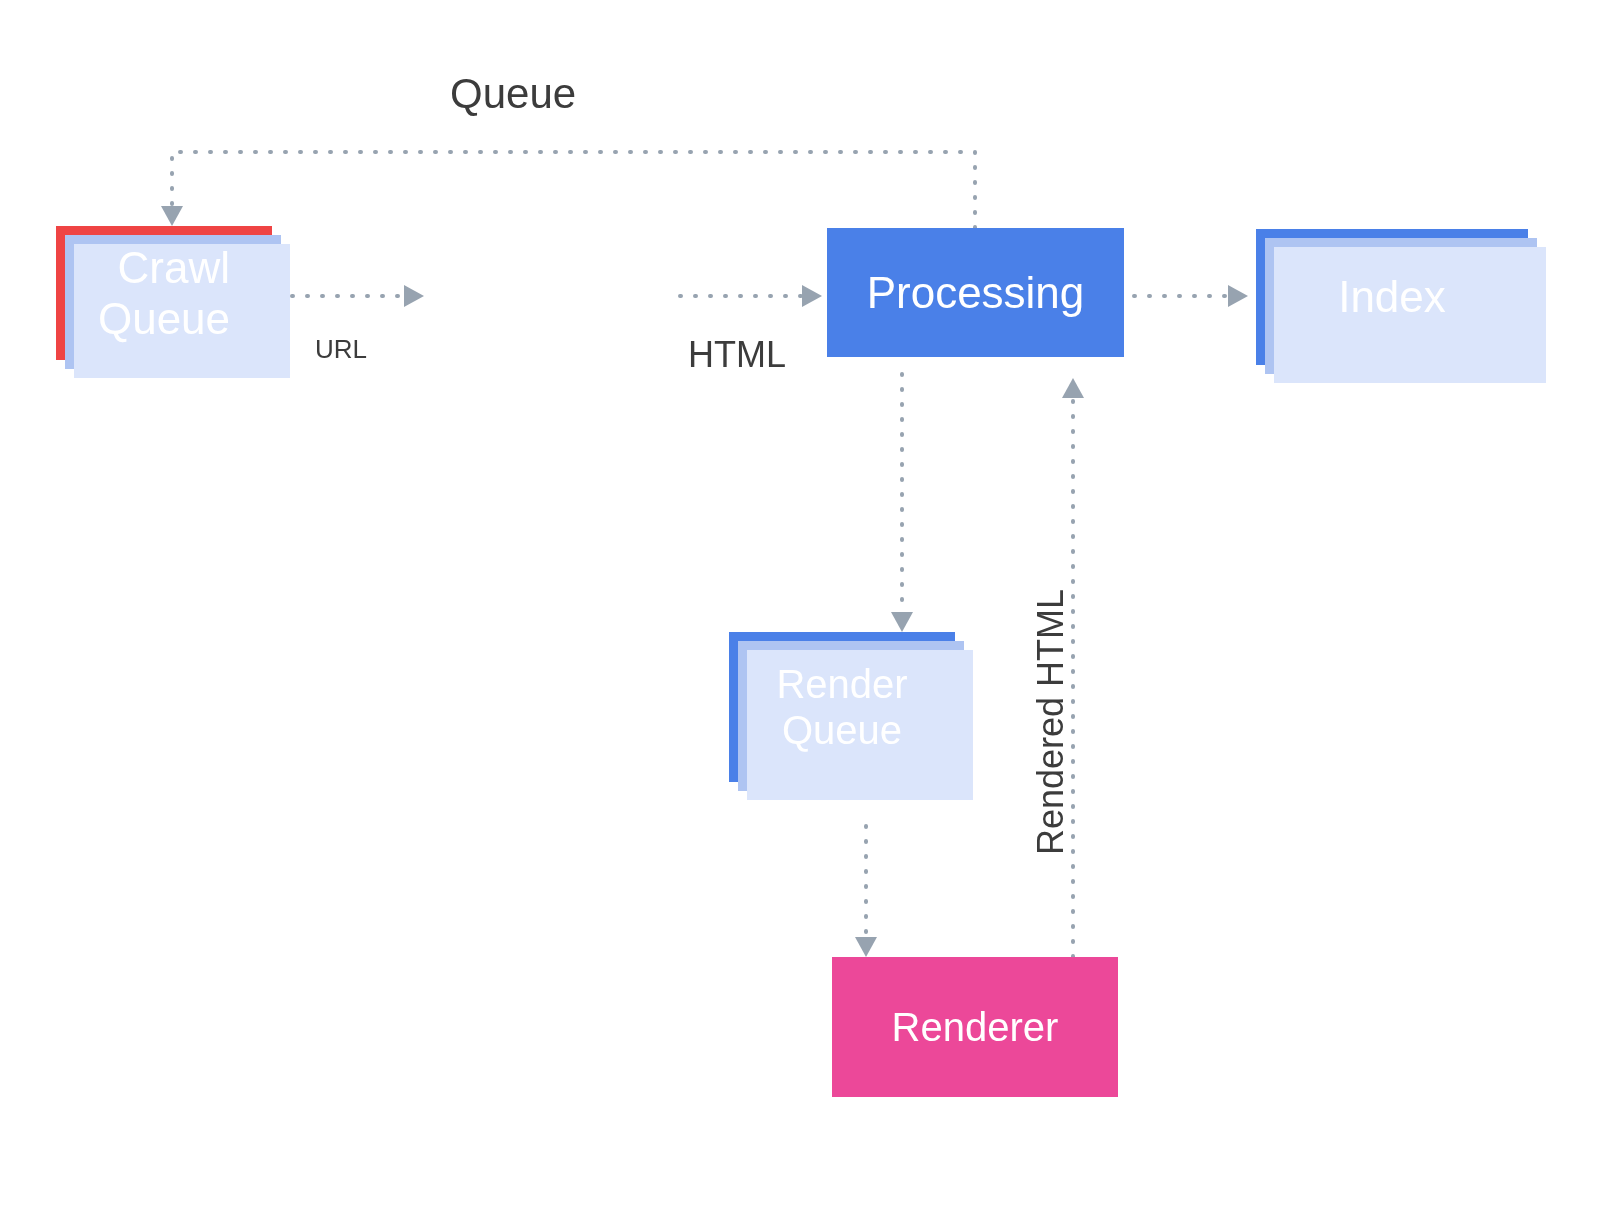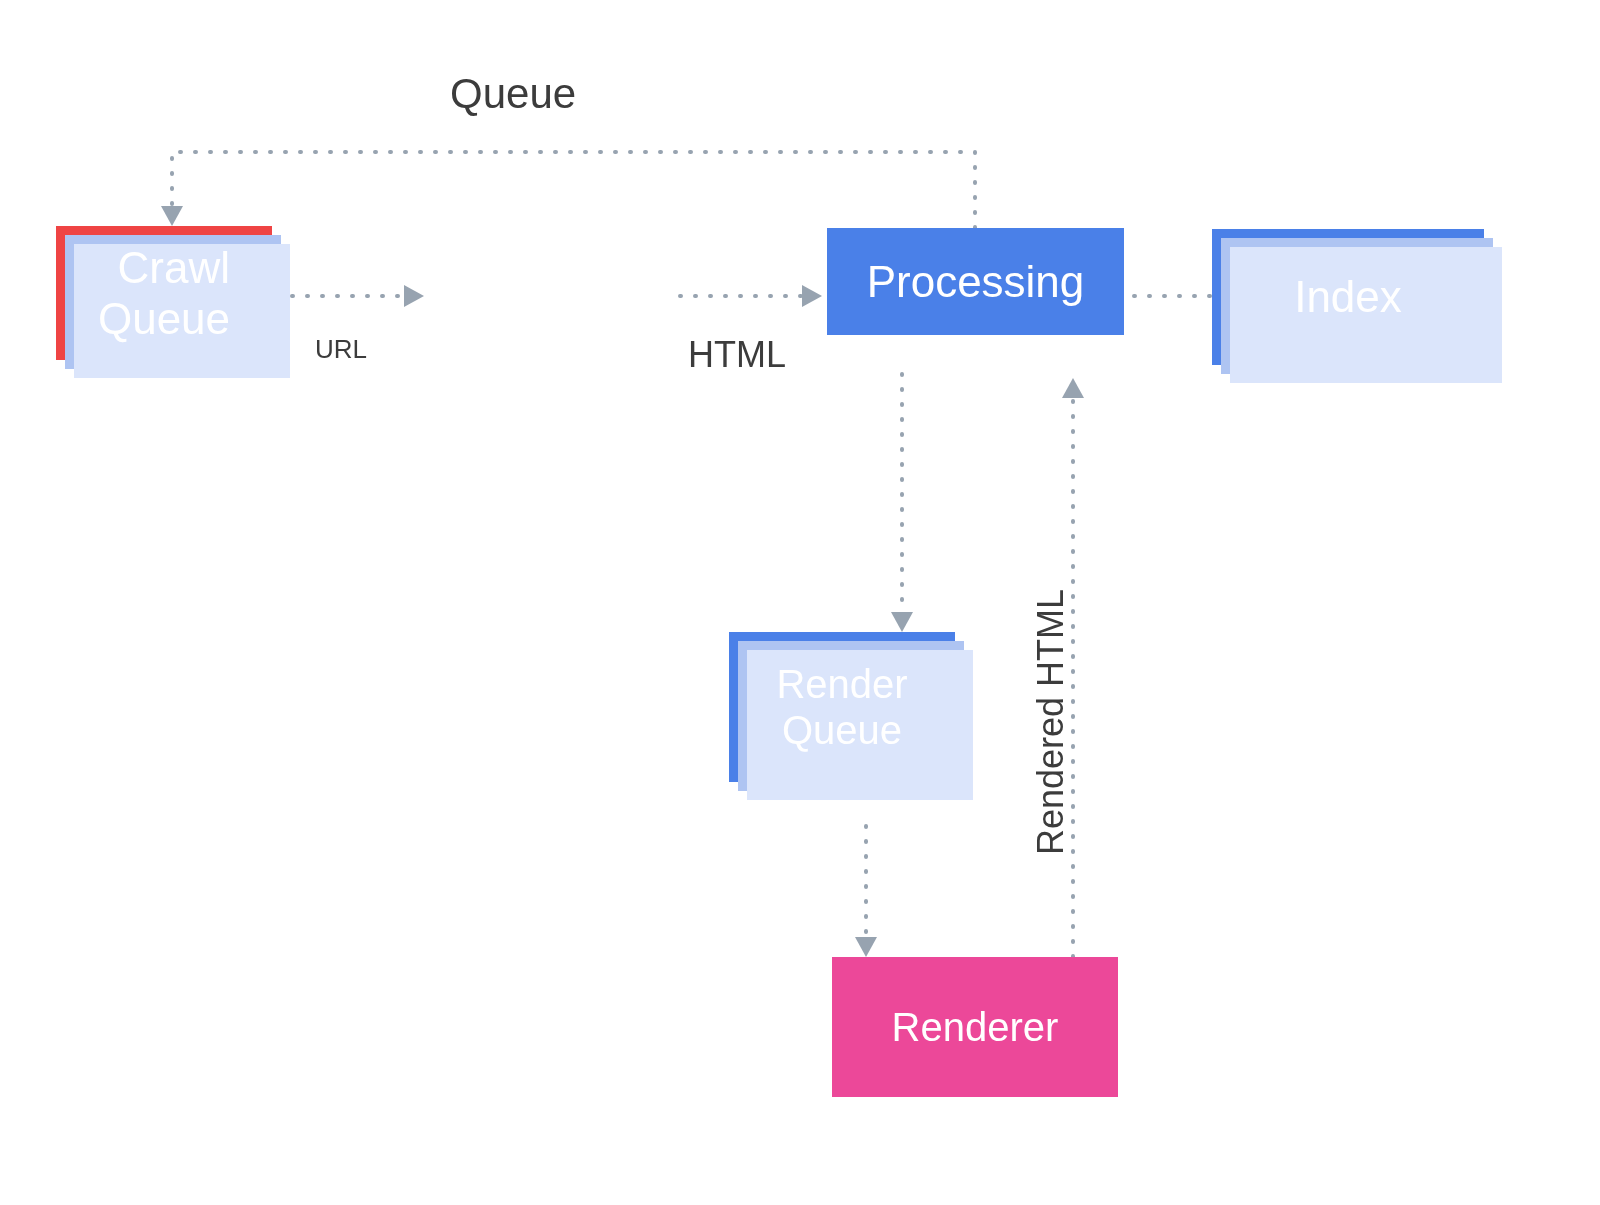--- a/index.html
+++ b/index.html
@@ -126,25 +126,25 @@
       <path d="M 1062 398 L 1073 378 L 1084 398 z" fill="#97a3b0"></path>
     </g>
   </svg>
 
   <div class="node stacked" style="left:56px; top:226px; width:216px; height:134px; background:#ef4444; font-size:44px;text-align:right;">
     <span class="node-label">Crawl
 Queue</span>
   </div>
 
 
-  <div class="node" style="left:827px; top:228px; width:297px; height:107px; background:#4a80e8; font-size:44px;">
+  <div class="node" style="left:827px; top:228px; width:297px; height:129px; background:#4a80e8; font-size:44px;">
     <span class="node-label">Processing</span>
   </div>
 
-  <div class="node stacked" style="left:1212px; top:229px; width:272px; height:136px; background:#4a80e8; font-size:44px;">
+  <div class="node stacked" style="left:1256px; top:229px; width:272px; height:136px; background:#4a80e8; font-size:44px;">
     <span class="node-label">Index</span>
   </div>
 
   <div class="node stacked" style="left:729px; top:632px; width:226px; height:150px; background:#4a80e8; font-size:40px;">
     <span class="node-label">Render
 Queue</span>
   </div>
 
   <div class="node" style="left:832px; top:957px; width:286px; height:140px; background:#ec4899; font-size:40px;">
     <span class="node-label">Renderer</span>

